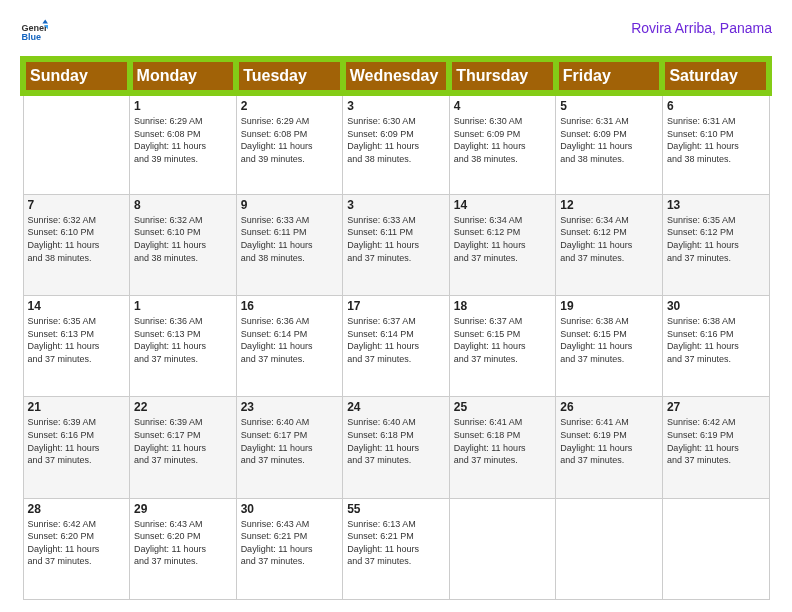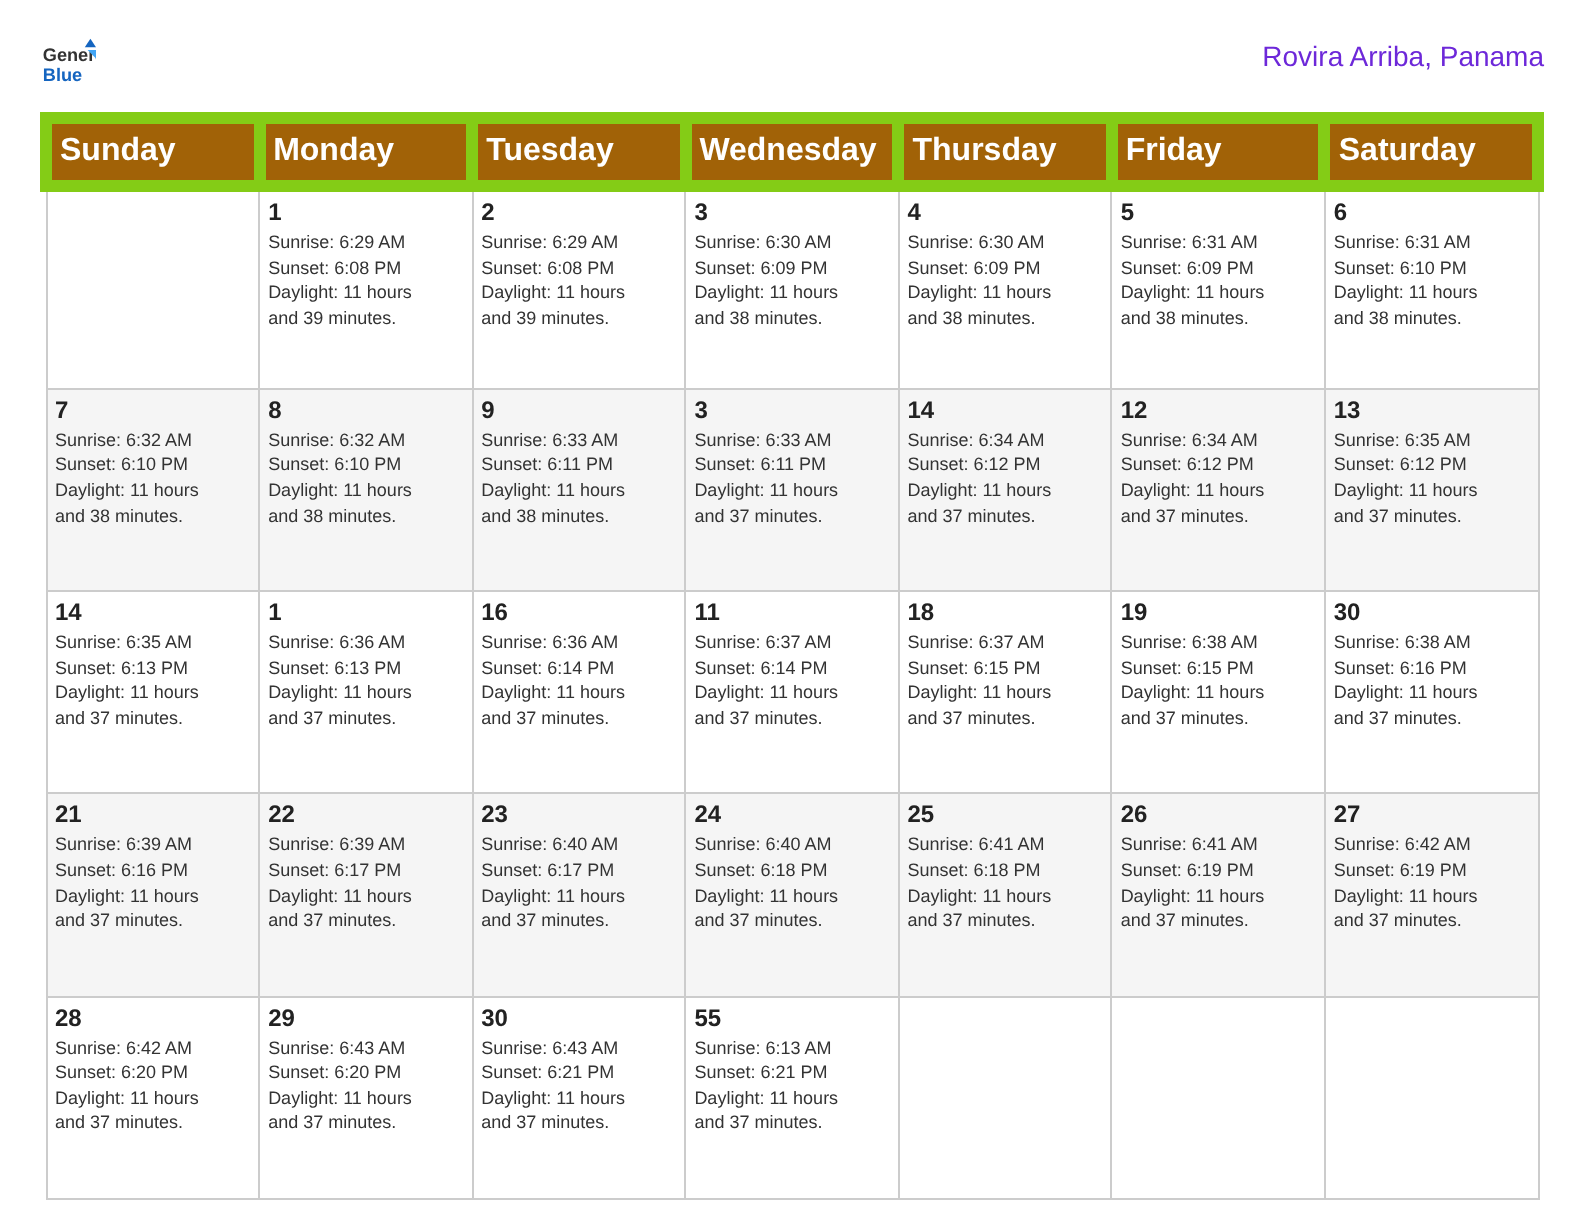--- a/index.html
+++ b/index.html
@@ -235,21 +235,21 @@
 and 37 minutes.</div>
           </td>
           <td>
             <span class="day-number">16</span>
             <div class="day-info" style="white-space: pre-line;">Sunrise: 6:36 AM
 Sunset: 6:14 PM
 Daylight: 11 hours
 and 37 minutes.</div>
           </td>
           <td>
-            <span class="day-number">11</span>
+            <span class="day-number">17</span>
             <div class="day-info" style="white-space: pre-line;">Sunrise: 6:37 AM
 Sunset: 6:14 PM
 Daylight: 11 hours
 and 37 minutes.</div>
           </td>
           <td>
             <span class="day-number">18</span>
             <div class="day-info" style="white-space: pre-line;">Sunrise: 6:37 AM
 Sunset: 6:15 PM
 Daylight: 11 hours

